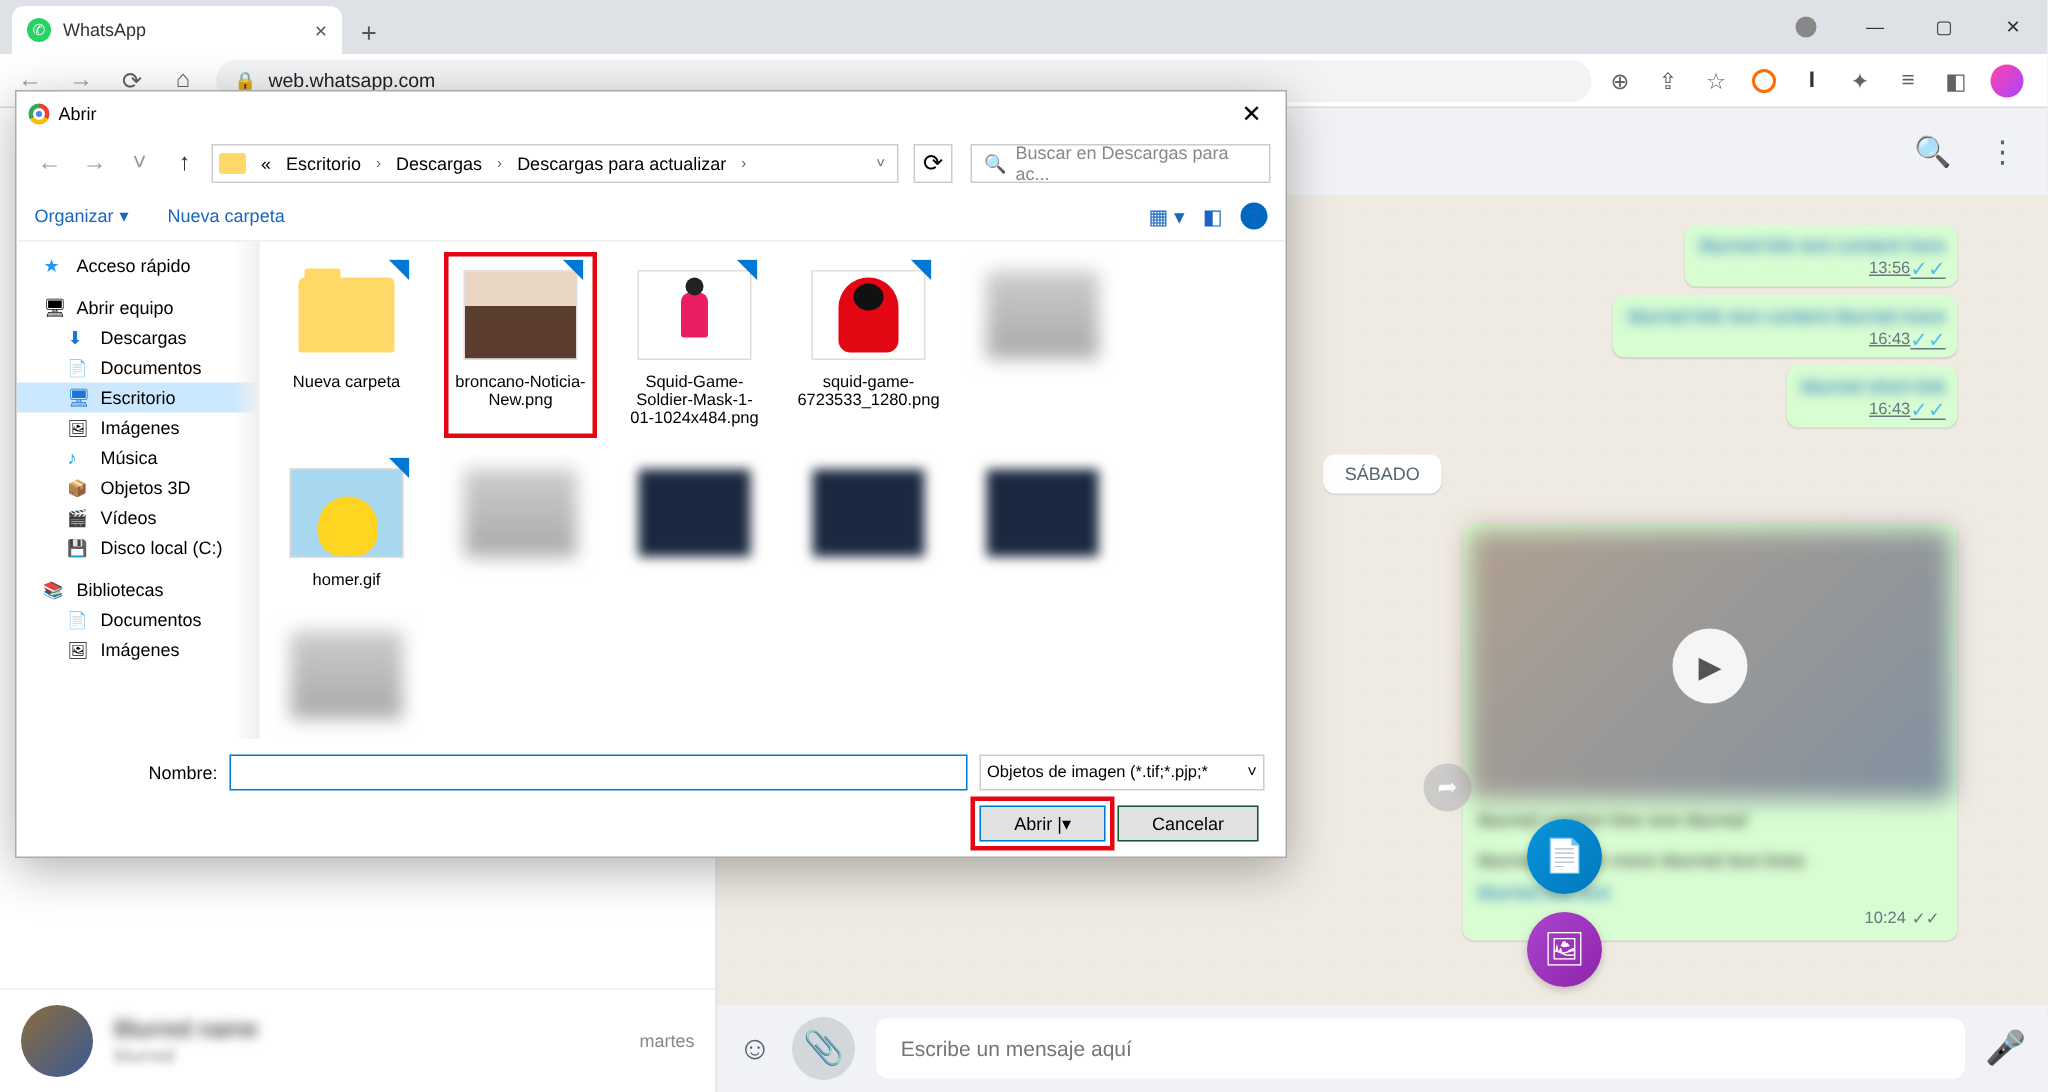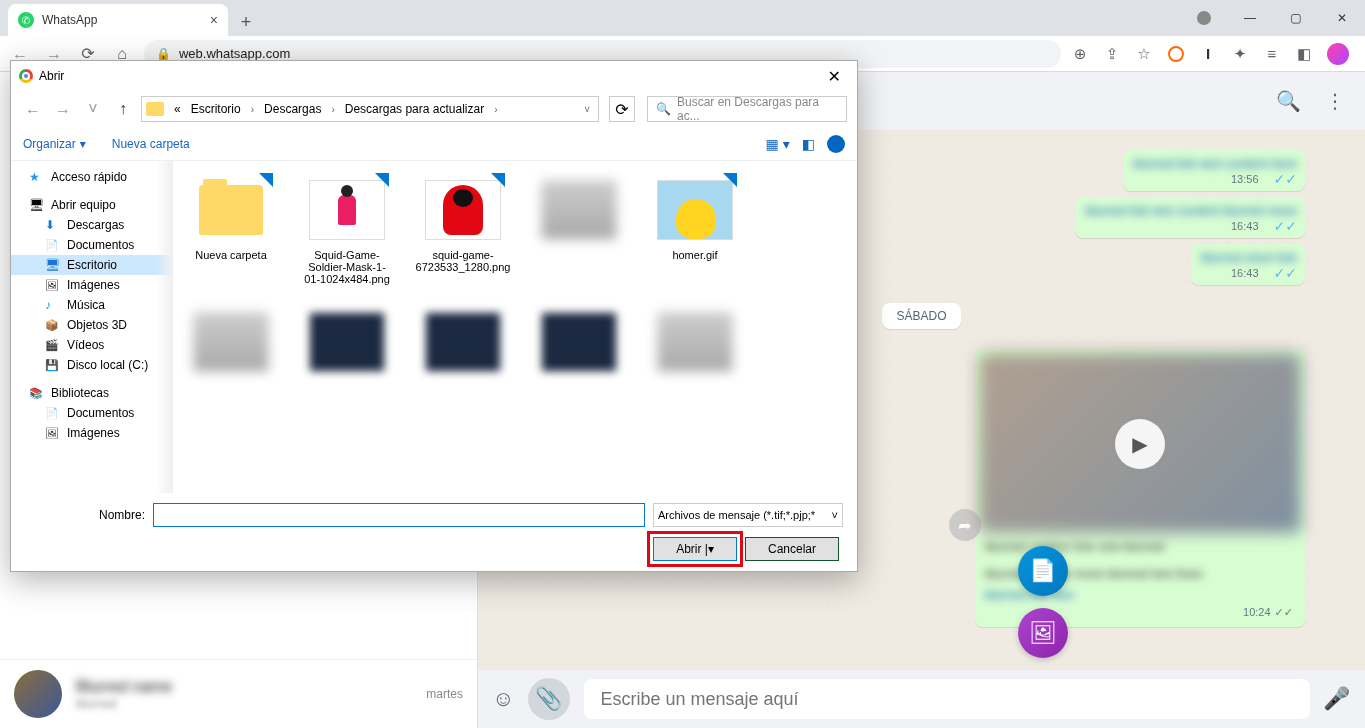--- a/index.html
+++ b/index.html
@@ -36,35 +36,35 @@
 .chat-item { display: flex; align-items: center; padding: 10px 14px; gap: 14px; border-top: 1px solid #f0f0f0; }
 .chat-item .av { width: 48px; height: 48px; border-radius: 50%; background: linear-gradient(135deg,#8a6d3b,#3b5998); }
 .chat-item .ci { flex: 1; }
 .chat-item .name { font-size: 16px; color: #111; filter: blur(4px); }
 .chat-item .sub { font-size: 13px; color: #888; filter: blur(3px); }
 .chat-item .time { font-size: 12px; color: #888; }
 
 .wa-messages { flex: 1; padding: 20px 60px; overflow: hidden; display: flex; flex-direction: column; }
 .msg { background: #d9fdd3; border-radius: 8px; padding: 6px 8px 4px 10px; margin-bottom: 6px; align-self: flex-end; max-width: 400px; font-size: 13px; position: relative; box-shadow: 0 1px 1px rgba(0,0,0,0.1); }
 .msg .txt { filter: blur(4px); color: #0a63bc; }
-.msg .meta { font-size: 11px; color: #667781; text-align: left; display: flex; justify-content: flex-end; gap: 15px; align-items: center; }
+.msg .meta { font-size: 11px; color: #667781; text-align: left; display: flex; justify-content: flex-end; gap: 0; align-items: center; text-decoration: underline; }
 .msg .tick { color: #53bdeb; font-size: 14px; }
 .date-chip { align-self: center; background: #fff; border-radius: 8px; padding: 6px 14px; font-size: 12px; color: #54656f; margin: 12px 0; box-shadow: 0 1px 1px rgba(0,0,0,0.1); }
 .media-msg { background: #d9fdd3; border-radius: 8px; padding: 4px; align-self: flex-end; width: 330px; margin-top: 8px; position: relative; box-shadow: 0 1px 1px rgba(0,0,0,0.1); }
 .media-msg .blur-img { width: 100%; height: 180px; background: linear-gradient(135deg,#b0a090,#8090a0); border-radius: 6px; filter: blur(8px); display: flex; align-items: center; justify-content: center; }
 .media-msg .play { position: absolute; top: 70px; left: 50%; transform: translateX(-50%); width: 50px; height: 50px; background: rgba(255,255,255,0.9); border-radius: 50%; display: flex; align-items: center; justify-content: center; font-size: 20px; color: #555; }
 .media-msg .caption { padding: 6px; font-size: 13px; filter: blur(4px); color: #333; }
 .media-msg .link { padding: 0 6px 4px; font-size: 13px; filter: blur(4px); color: #0a63bc; }
 .media-msg .meta { font-size: 11px; color: #667781; text-align: right; padding: 0 8px 4px; display: flex; justify-content: flex-end; gap: 4px; }
 .fwd-badge { position: absolute; left: -26px; top: 160px; width: 32px; height: 32px; background: rgba(200,200,200,0.9); border-radius: 50%; display: flex; align-items: center; justify-content: center; color: #fff; }
 
 .wa-compose { height: 58px; background: #f0f2f5; display: flex; align-items: center; padding: 0 14px; gap: 14px; }
 .wa-compose .icn { color: #54656f; font-size: 22px; }
 .wa-compose .attach { width: 42px; height: 42px; background: #d1d7db; border-radius: 50%; display: flex; align-items: center; justify-content: center; }
-.wa-compose input { flex: 1; height: 40px; border: none; border-radius: 8px; padding: 0 16px; font-size: 18px; background: #fff; outline: none; }
+.wa-compose input { flex: 1; height: 40px; border: none; border-radius: 8px; padding: 0 16px; font-size: 14px; background: #fff; outline: none; }
 .attach-popup { position: absolute; bottom: 70px; left: 46px; display: flex; flex-direction: column; gap: 12px; }
 .attach-popup .bub { width: 50px; height: 50px; border-radius: 50%; display: flex; align-items: center; justify-content: center; color: #fff; font-size: 22px; box-shadow: 0 2px 6px rgba(0,0,0,0.2); }
 .bub.blue { background: linear-gradient(135deg,#0795dc,#0277bd); }
 .bub.purple { background: linear-gradient(135deg,#ac44cf,#8e24aa); }
 
 
 .dialog { position: absolute; left: 10px; top: 60px; width: 848px; height: 512px; background: #fff; border: 1px solid #aaa; box-shadow: 0 8px 30px rgba(0,0,0,0.3); display: flex; flex-direction: column; z-index: 100; }
 .dlg-title { height: 30px; display: flex; align-items: center; padding: 0 8px; font-size: 12px; }
 .dlg-title .chrome-icon { width: 14px; height: 14px; border-radius: 50%; background: conic-gradient(#ea4335 0 120deg,#fbbc05 120deg 240deg,#34a853 240deg 360deg); position: relative; margin-right: 6px; }
 .dlg-title .chrome-icon::after { content:''; position:absolute; inset:3px; background:#4285f4; border-radius:50%; border:2px solid #fff; }
@@ -358,20 +358,27 @@
 
     <div class="dlg-files">
       <div class="file-grid">
         <div class="file-item">
           <div class="file-thumb">
               <div class="folder-thumb"></div>
               <span class="corner-badge"></span>
             </div>
           <span>Nueva carpeta</span>
         </div>
+        <div class="file-item highlighted">
+          <div class="file-thumb">
+              <div class="img-thumb face"></div>
+              <span class="corner-badge"></span>
+            </div>
+          <span>broncano-Noticia-New.png</span>
+        </div>
         <div class="file-item">
           <div class="file-thumb">
               <div class="img-thumb squid-sol">
                 <div class="squid-sol-fig"></div>
               </div>
               <span class="corner-badge"></span>
             </div>
           <span>Squid-Game-Soldier-Mask-1-01-1024x484.png</span>
         </div>
         <div class="file-item">
@@ -430,21 +437,21 @@
         </div>
       </div>
     </div>
   </div>
 
   <div class="dlg-footer">
     <div class="footer-row">
       <label>Nombre:</label>
       <input class="fname" style="">
       <div class="ftype">
-        <span>Archivos de mensaje (*.tif;*.pjp;*</span>
+        <span>Objetos de imagen (*.tif;*.pjp;*</span>
         <span>˅</span>
       </div>
     </div>
     <div class="footer-btns">
       <button class="dlg-btn primary"><span>Abrir</span>&nbsp;|▾</button>
       <button class="dlg-btn">Cancelar</button>
     </div>
   </div>
 </div>
 

